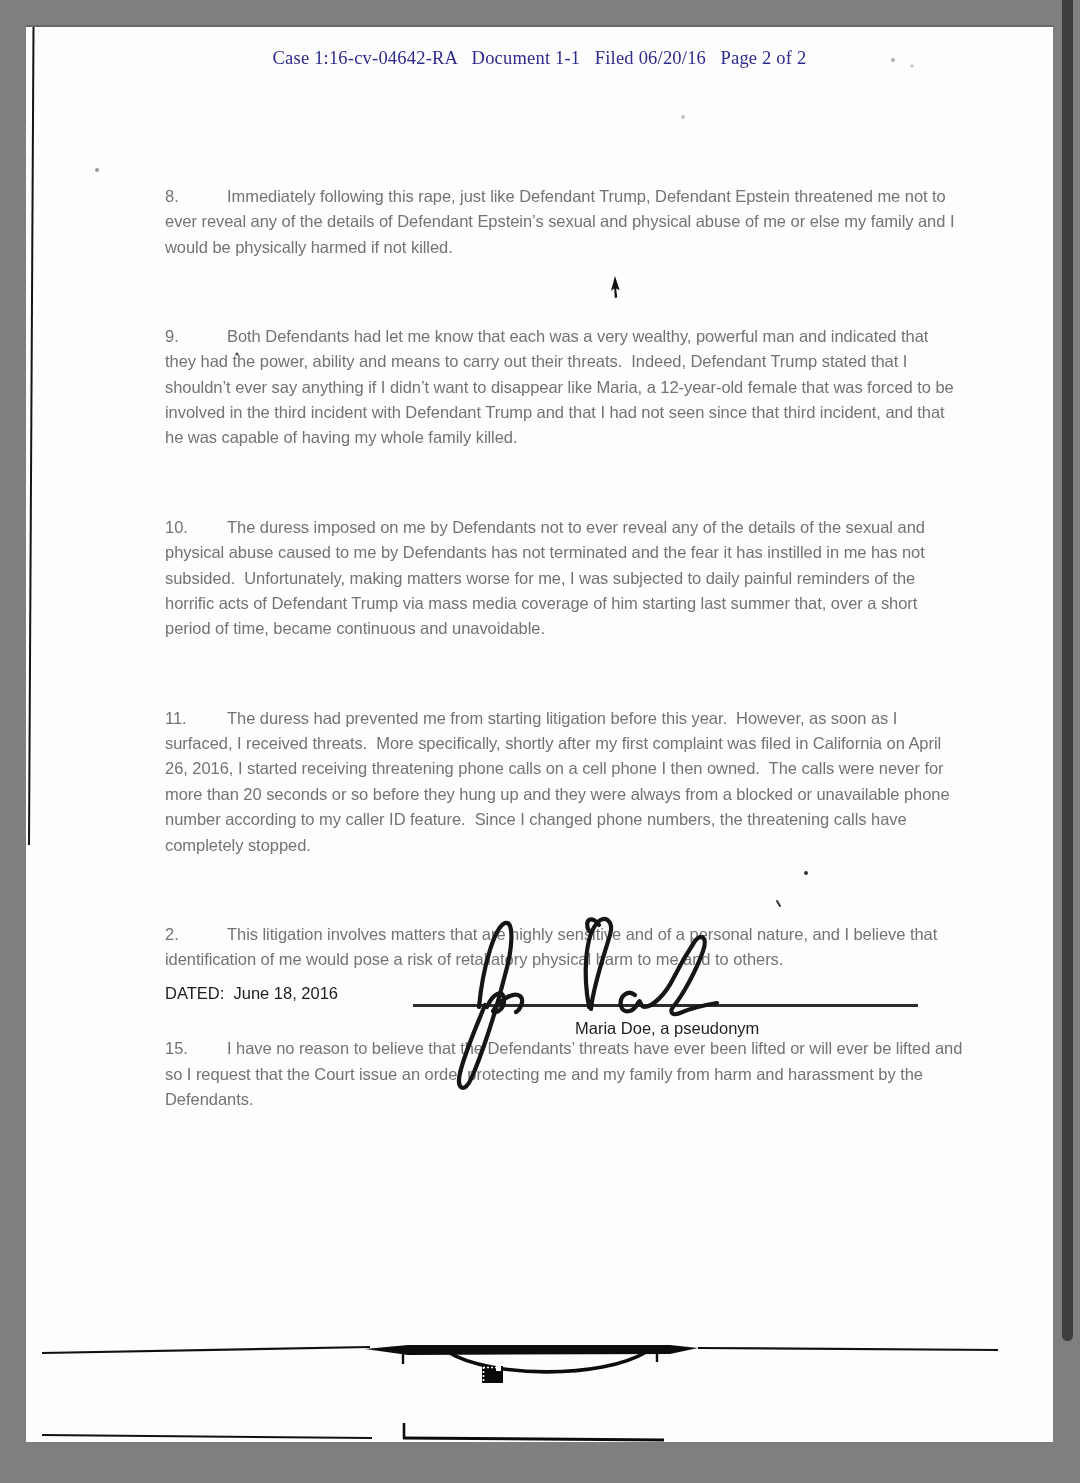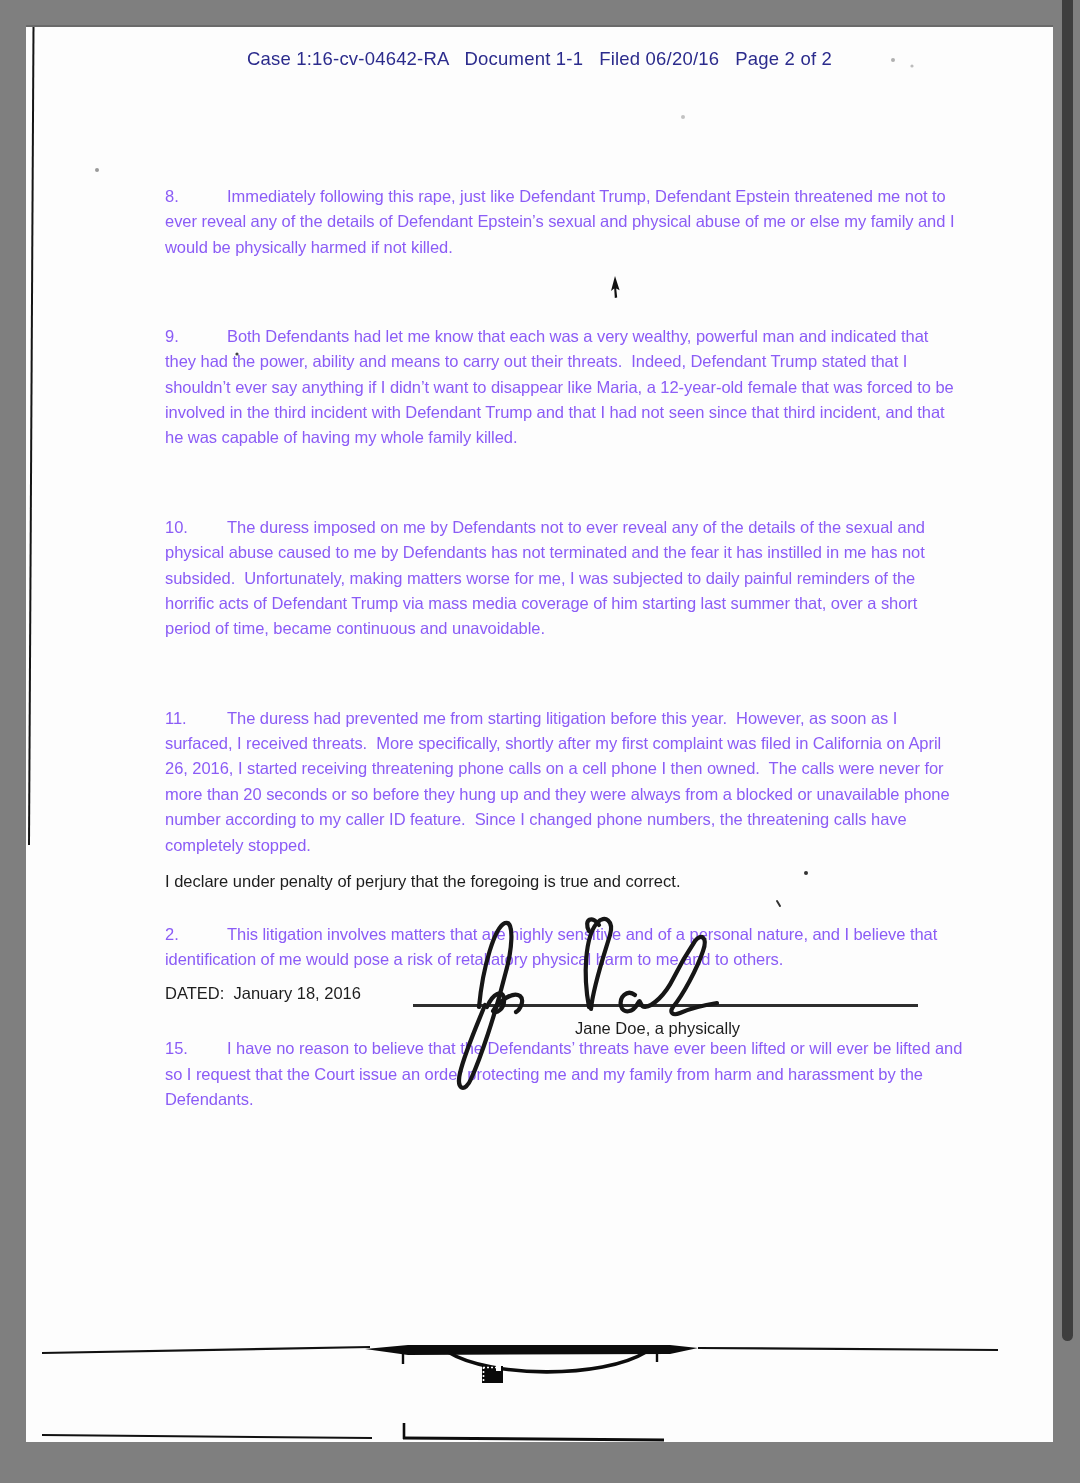--- a/index.html
+++ b/index.html
@@ -16,24 +16,25 @@
     border-top:2px solid #6a6a6a;
     position:absolute;
   }
   .case-header {
     position:absolute; left:0; top:21px; width:100%;
     text-align:center;
     color:#2b2b8c;
     font-size:18.5px;
     letter-spacing:.2px;
     white-space:pre;
+    font-family:Liberation Serif, serif;
   }
   .content {
     position:absolute; left:139px; top:106px; width:798px;
-    color:#8b5cf6;
+    color:#737373;
     font-size:16.5px;
     line-height:25.4px;
     letter-spacing:-0.05px;
     white-space:pre-wrap;
   }
   .para { margin-bottom:13px; }
   .pnum { display:inline-block; width:62px; }
   .declaration {
     position:absolute; left:139px; top:845px;
     color:#1d1d1d; font-size:16.5px; white-space:pre;
@@ -69,27 +70,26 @@
 
   <div class="content">
     <div class="para"><span class="pnum">8.</span><span>Immediately following this rape, just like Defendant Trump, Defendant Epstein threatened me not to ever reveal any of the details of Defendant Epstein’s sexual and physical abuse of me or else my family and I would be physically harmed if not killed.</span></div>
     <div class="para"><span class="pnum">9.</span><span>Both Defendants had let me know that each was a very wealthy, powerful man and indicated that they had the power, ability and means to carry out their threats.  Indeed, Defendant Trump stated that I shouldn’t ever say anything if I didn’t want to disappear like Maria, a 12-year-old female that was forced to be involved in the third incident with Defendant Trump and that I had not seen since that third incident, and that he was capable of having my whole family killed.</span></div>
     <div class="para"><span class="pnum">10.</span><span>The duress imposed on me by Defendants not to ever reveal any of the details of the sexual and physical abuse caused to me by Defendants has not terminated and the fear it has instilled in me has not subsided.  Unfortunately, making matters worse for me, I was subjected to daily painful reminders of the horrific acts of Defendant Trump via mass media coverage of him starting last summer that, over a short period of time, became continuous and unavoidable.</span></div>
     <div class="para"><span class="pnum">11.</span><span>The duress had prevented me from starting litigation before this year.  However, as soon as I surfaced, I received threats.  More specifically, shortly after my first complaint was filed in California on April 26, 2016, I started receiving threatening phone calls on a cell phone I then owned.  The calls were never for more than 20 seconds or so before they hung up and they were always from a blocked or unavailable phone number according to my caller ID feature.  Since I changed phone numbers, the threatening calls have completely stopped.</span></div>
     <div class="para"><span class="pnum">2.</span><span>This litigation involves matters that are highly sensitive and of a personal nature, and I believe that identification of me would pose a risk of retaliatory physical harm to me and to others.</span></div>
     <div class="para"><span class="pnum">15.</span><span>I have no reason to believe that the Defendants’ threats have ever been lifted or will ever be lifted and so I request that the Court issue an order protecting me and my family from harm and harassment by the Defendants.</span></div>
   </div>
 
-  <div class="declaration">I declare under penalty of perjury that the foregoing is true and correct.</div>
 
-  <div class="dated">DATED:  January 18, 2016</div>
+  <div class="dated">DATED:  June 18, 2016</div>
 
   <div class="sig-line"></div>
 
-  <div class="signer-name">Jane Doe, a physically</div>
+  <div class="signer-name">Maria Doe, a pseudonym</div>
 
   <svg class="sig-svg" width="310" height="210" viewBox="0 0 310 210">
     <g fill="none" stroke="#161616" stroke-width="4.2" stroke-linecap="round" stroke-linejoin="round">
       <path d="M58,100 C62,58 74,20 84,16 C94,13 91,44 84,68 C74,108 60,150 50,172 C44,186 35,183 39,166 C44,145 56,118 64,98"></path>
       <path d="M66,100 C72,86 82,82 83,92 C84,102 74,108 72,104 C78,94 92,84 99,89 C104,93 99,103 95,105"></path>
       <path d="M168,100 C162,68 164,30 176,16 C184,7 193,14 189,28 C183,48 172,80 170,102"></path>
       <path d="M178,18 C172,8 162,12 168,24"></path>
       <path d="M214,88 C206,82 198,90 200,99 C202,107 212,106 217,96 C220,90 218,100 224,100 C232,99 244,88 252,72 C262,52 270,40 274,34 C280,26 287,30 282,44 C276,62 262,88 252,100 C248,106 252,109 259,106 C270,101 284,98 296,96"></path>
     </g>
   </svg>

